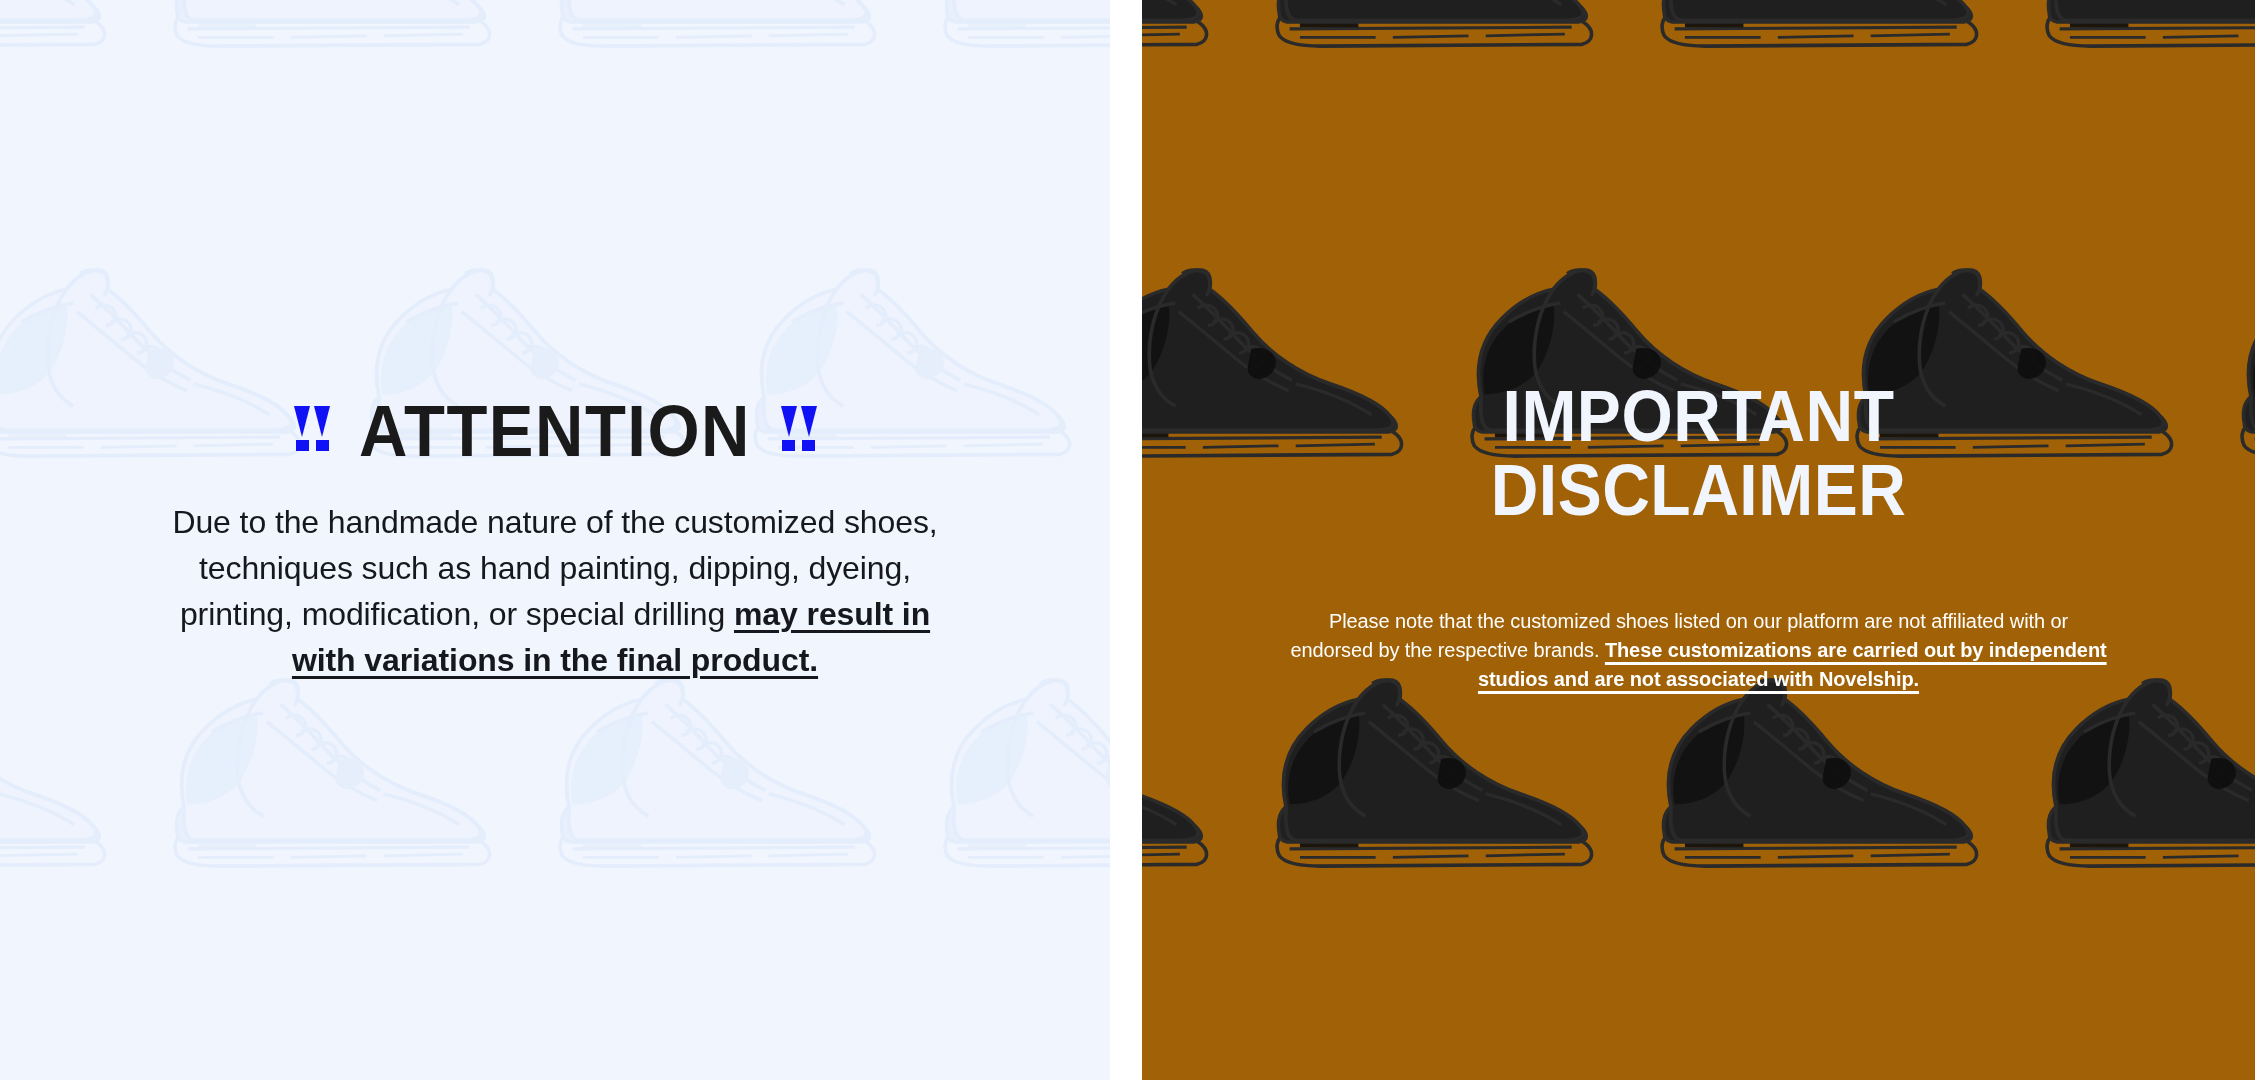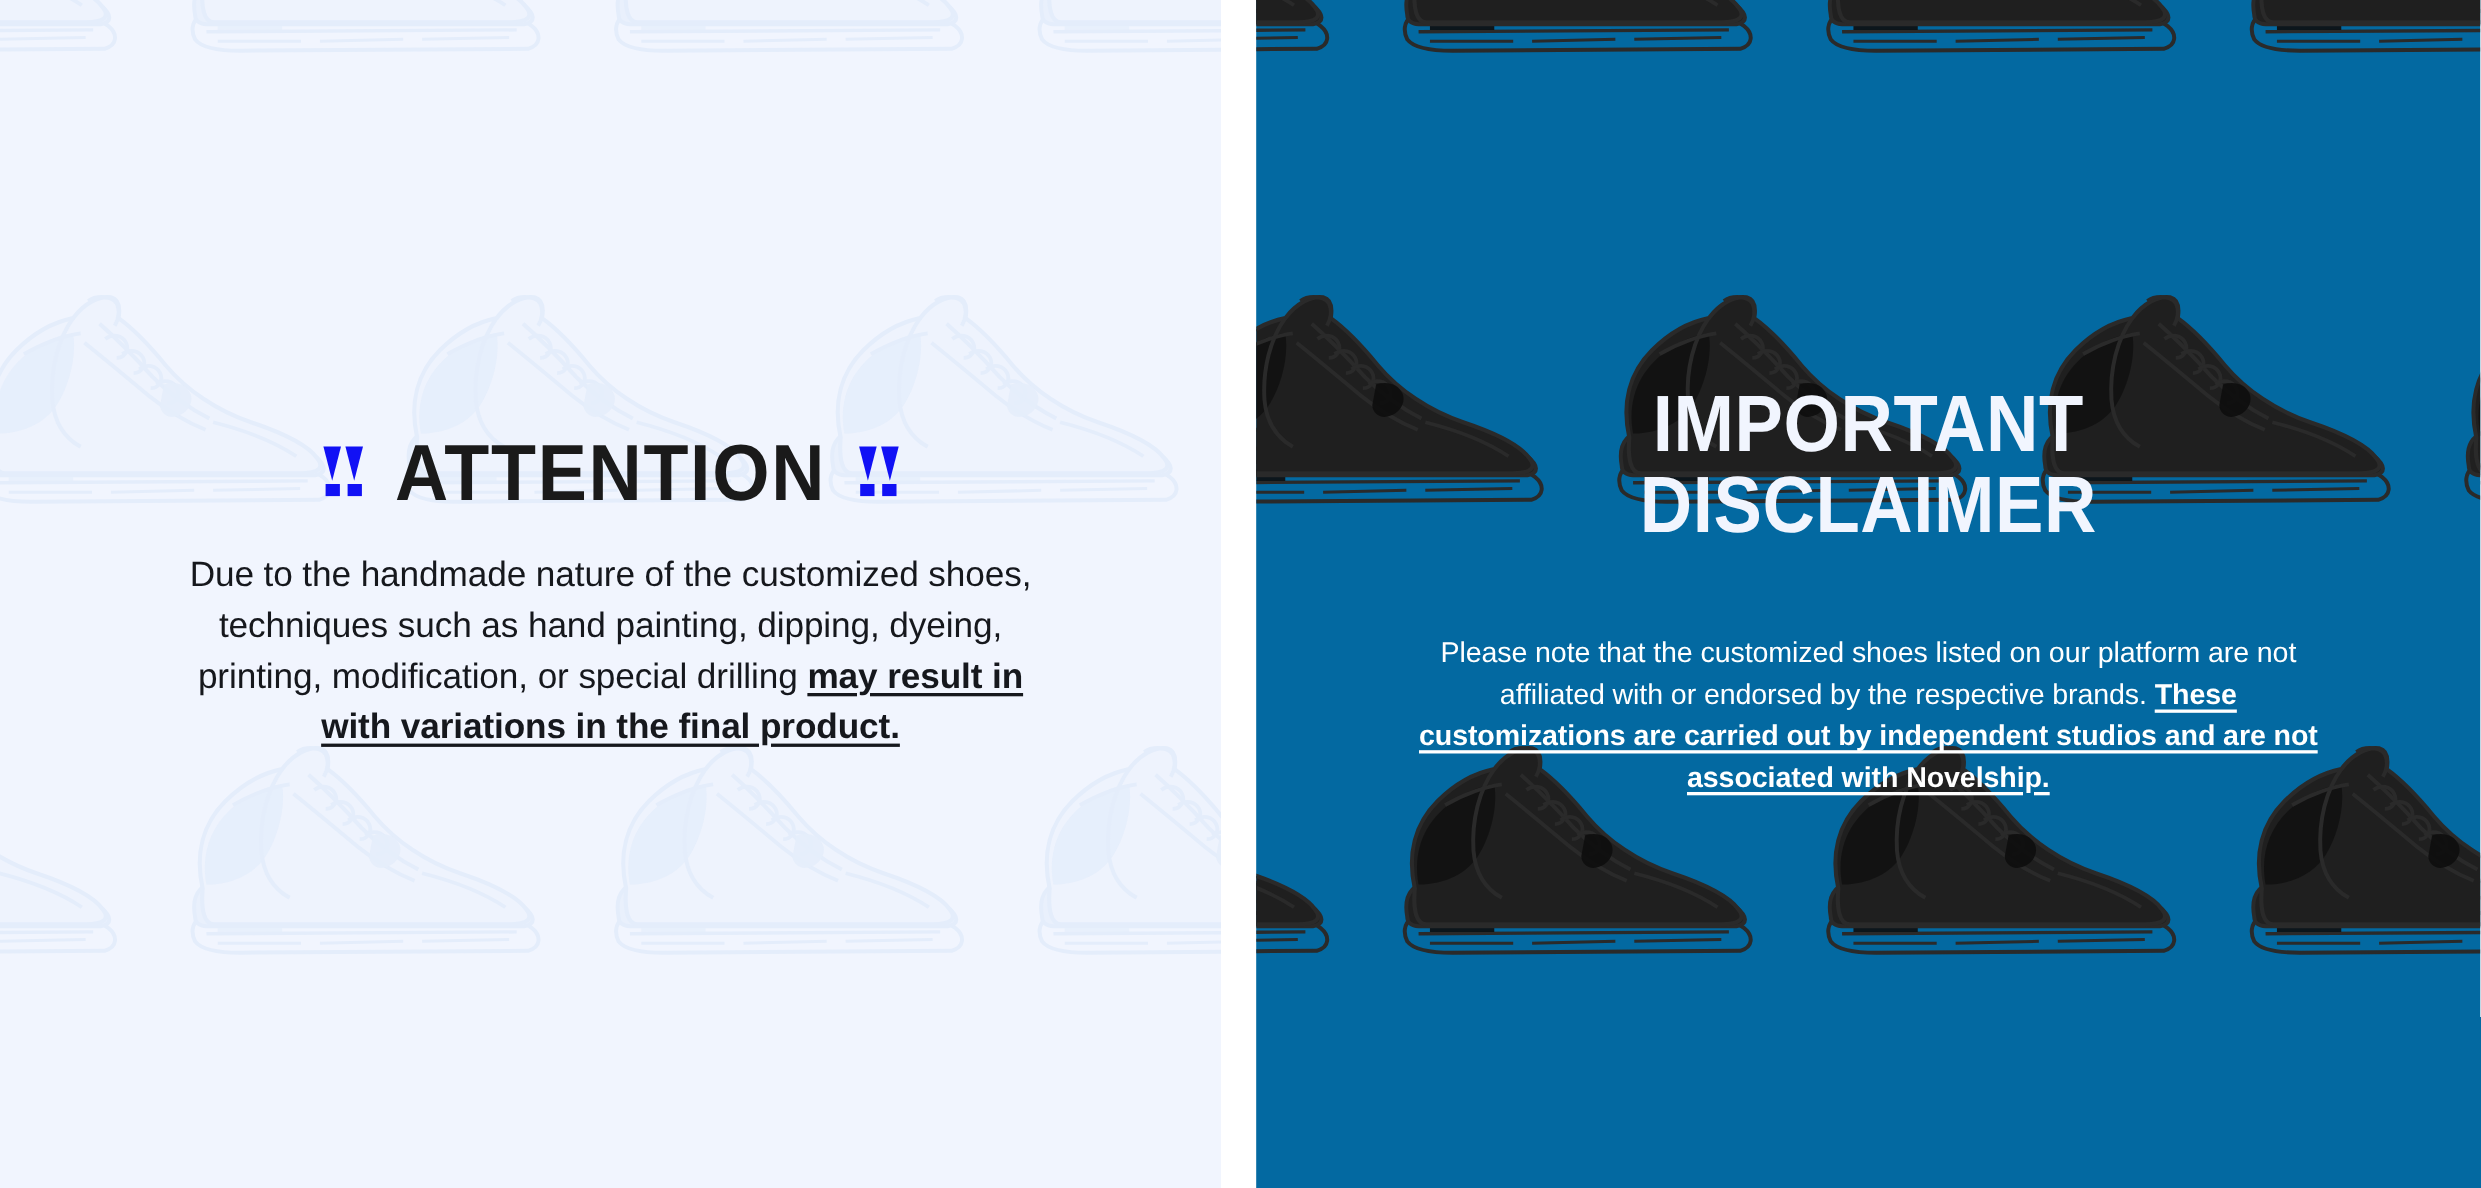--- a/index.html
+++ b/index.html
@@ -34,21 +34,21 @@
     justify-content: center;
   }
 
   .panel--light {
     width: 1126px;
     background-color: #f1f5fe;
   }
 
   .panel--dark {
     width: 1129px;
-    background-color: #0369a1;
+    background-color: #a16207;
   }
 
   
   .pattern {
     position: absolute;
     inset: 0;
     pointer-events: none;
     z-index: 0;
   }
   .pattern svg { display:block; width:100%; height:100%; }
@@ -134,21 +134,21 @@
     line-height: 1.02;
     letter-spacing: 0.5px;
     margin-bottom: 42px;
     transform: scaleY(1.1);
   }
   .disc-heading span { display: block; white-space: nowrap; }
 
   .disc-body {
     width: 820px;
     text-align: center;
-    font-size: 26px;
+    font-size: 20px;
     line-height: 1.44;
     color: #ffffff;
     font-weight: 400;
     letter-spacing: -0.1px;
     margin-top: 44px;
   }
   .disc-body .em {
     font-weight: 700;
     text-decoration: underline;
     text-underline-offset: 5px;

